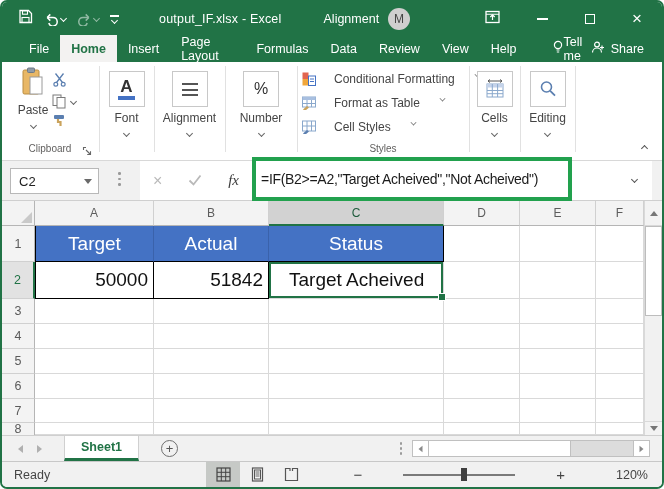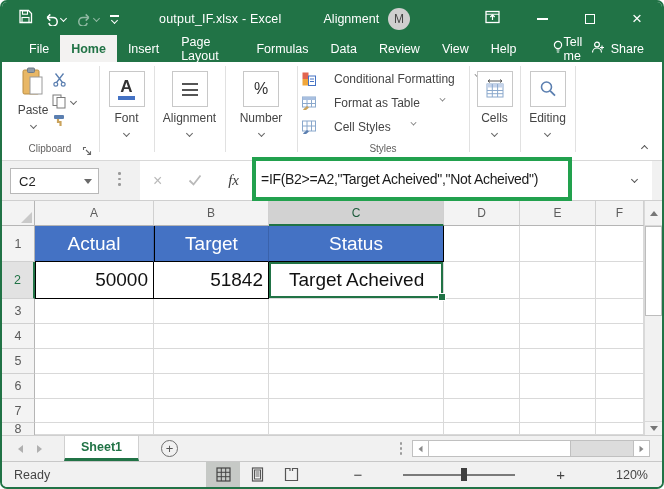--- a/index.html
+++ b/index.html
@@ -334,22 +334,22 @@
     <div class="grid">
       <div class="corner"></div>
       <div class="ch">A</div>
       <div class="ch">B</div>
       <div class="ch sel">C</div>
       <div class="ch">D</div>
       <div class="ch">E</div>
       <div class="ch">F</div>
 
       <div class="rh">1</div>
+      <div class="blue first">Target</div>
       <div class="blue">Actual</div>
-      <div class="blue first">Target</div>
       <div class="blue last">Status</div>
       <div class="c"></div>
       <div class="c"></div>
       <div class="c"></div>
 
       <div class="rh sel">2</div>
       <div class="num first">50000</div>
       <div class="num">51842</div>
       <div class="selcell">Target Acheived</div>
       <div class="c"></div>

